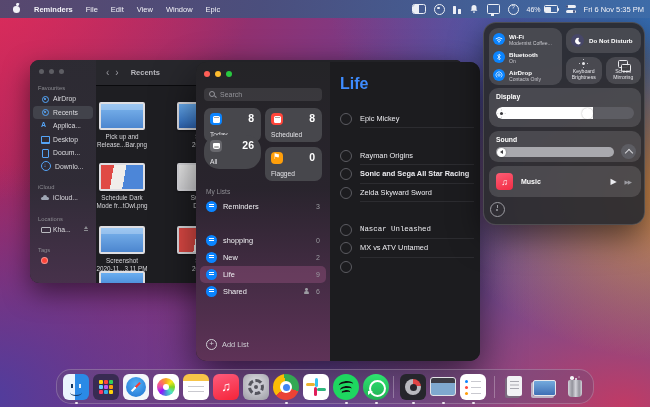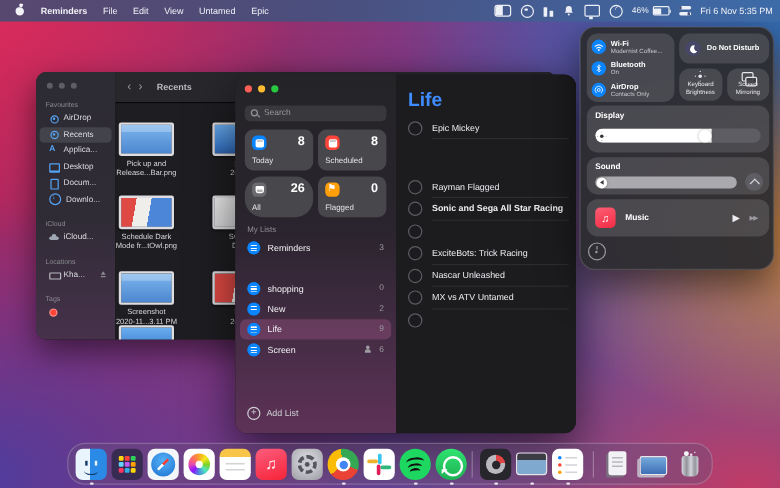--- a/index.html
+++ b/index.html
@@ -244,21 +244,21 @@
   <div class="menubar">
     <div class="mb-left">
       <span class="apple">
           <i></i>
           <b></b>
         </span>
       <span class="app">Reminders</span>
       <span>File</span>
       <span>Edit</span>
       <span>View</span>
-      <span>Untamed</span>
+      <span>Window</span>
       <span>Epic</span>
     </div>
     <div class="mb-right">
       <span class="mi tgl">
           <i></i>
         </span>
       <span class="mi whl">
           <i></i>
         </span>
       <span class="mi bars">
@@ -390,21 +390,21 @@
       <div class="scard" style="left:8px;top:46px;">
         <span class="ic cal" style="background:#0a84ff"></span>
         <span class="cnt">8</span>
         <span class="lbl">Today</span>
       </div>
       <div class="scard" style="left:69px;top:46px;">
         <span class="ic cal" style="background:#ff453a"></span>
         <span class="cnt">8</span>
         <span class="lbl">Scheduled</span>
       </div>
-      <div class="scard" style="left:8px;top:85px;border-radius:15px;">
+      <div class="scard" style="left:8px;top:73px;border-radius:15px;">
         <span class="ic tray" style="background:#69696e"></span>
         <span class="cnt">26</span>
         <span class="lbl">All</span>
       </div>
       <div class="scard" style="left:69px;top:85px;">
         <span class="ic flag" style="background:#ff9f0a"></span>
         <span class="cnt">0</span>
         <span class="lbl">Flagged</span>
       </div>
 
@@ -425,53 +425,50 @@
         <span class="nm">New</span>
         <span class="ct">2</span>
       </div>
       <div class="lrow sel" style="top:204px;">
         <span class="lic"></span>
         <span class="nm">Life</span>
         <span class="ct">9</span>
       </div>
       <div class="lrow" style="top:221px;">
         <span class="lic"></span>
-        <span class="nm">Screen</span>
+        <span class="nm">Shared</span>
         <span class="person"></span>
         <span class="ct">6</span>
       </div>
 
       <div class="addlist">
         <span class="plus"></span>
         <span>Add List</span>
       </div>
     </div>
 
     <div class="r-main">
       <div class="r-title">Life</div>
-      <div class="r-item" style="top:35px;justify-content:flex-end;">
+      <div class="r-item" style="top:47px;justify-content:flex-end;">
         <span class="chk"></span>
         <span class="tx">Epic Mickey</span>
       </div>
       <div class="r-item" style="top:84px;">
         <span class="chk"></span>
-        <span class="tx">Rayman Flagged</span>
+        <span class="tx">Rayman Origins</span>
       </div>
       <div class="r-item" style="top:102.5px;font-weight:bold;">
         <span class="chk"></span>
         <span class="tx">Sonic and Sega All Star Racing</span>
       </div>
       <div class="r-item" style="top:121px;">
         <span class="chk"></span>
-      </div>
-      <div class="r-item" style="top:139.5px;">
-        <span class="chk"></span>
-        <span class="tx">ExciteBots: Trick Racing</span>
-      </div>
-      <div class="r-item" style="top:158px;">
+        <span class="tx">Zelda Skyward Sword</span>
+      </div>
+      <div class="r-item" style="top:158px;font-family:Liberation Mono, monospace;">
         <span class="chk"></span>
         <span class="tx">Nascar Unleashed</span>
       </div>
       <div class="r-item" style="top:176.5px;">
         <span class="chk"></span>
         <span class="tx">MX vs ATV Untamed</span>
       </div>
       <div class="r-item" style="top:195px;">
         <span class="chk"></span>
       </div>

